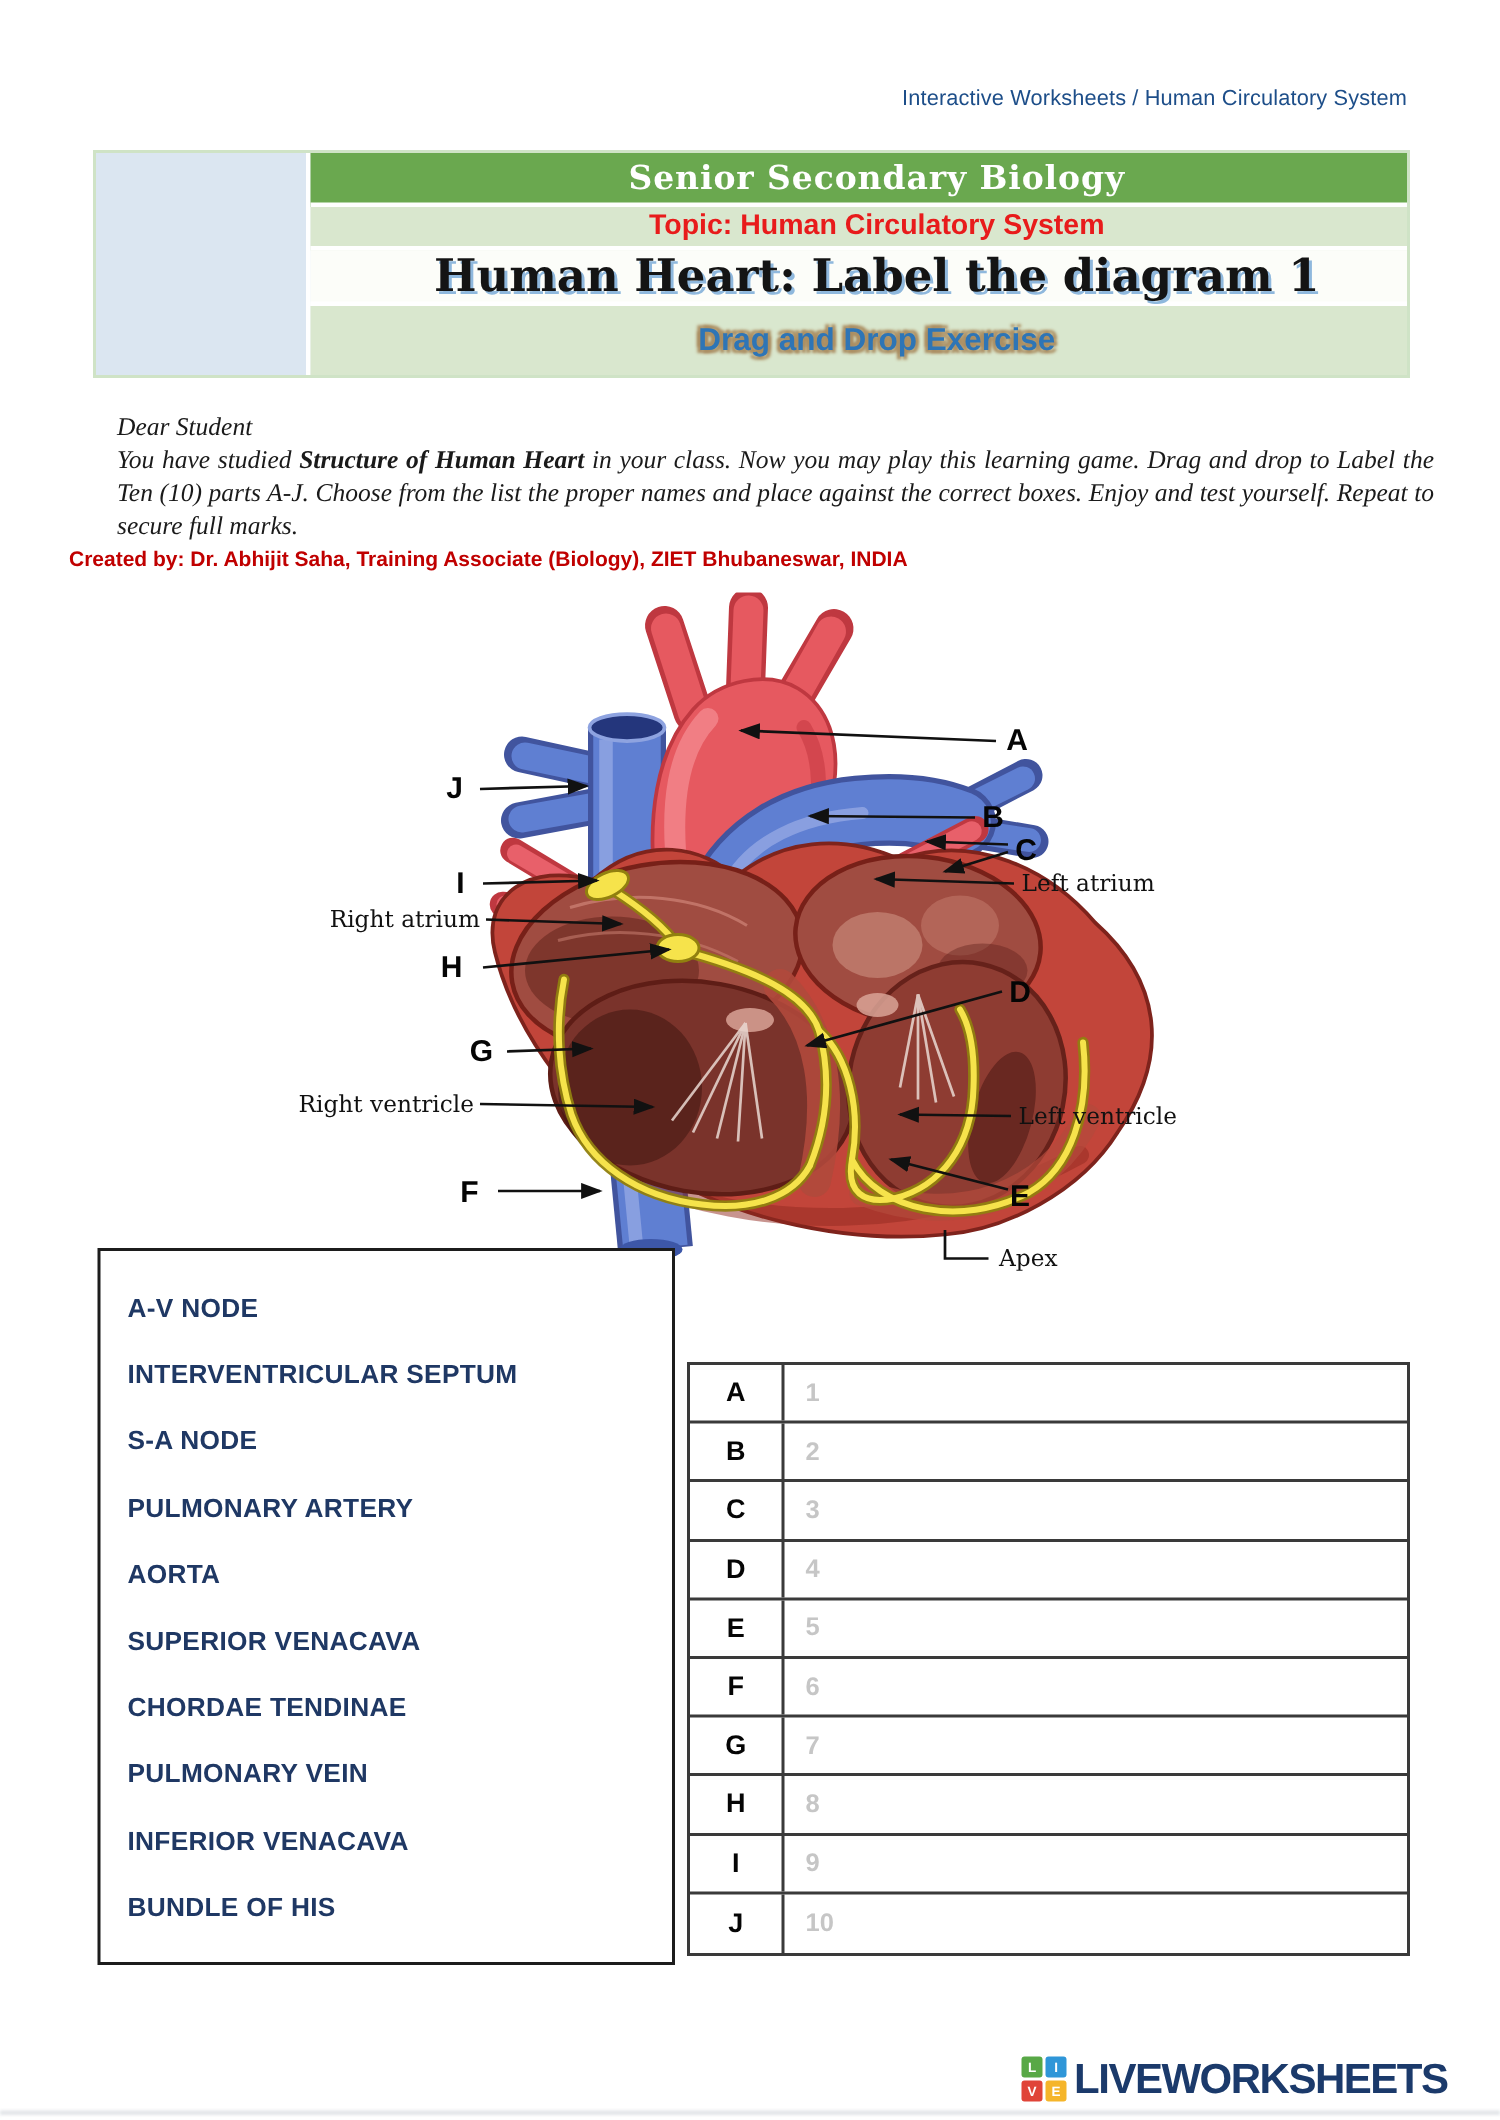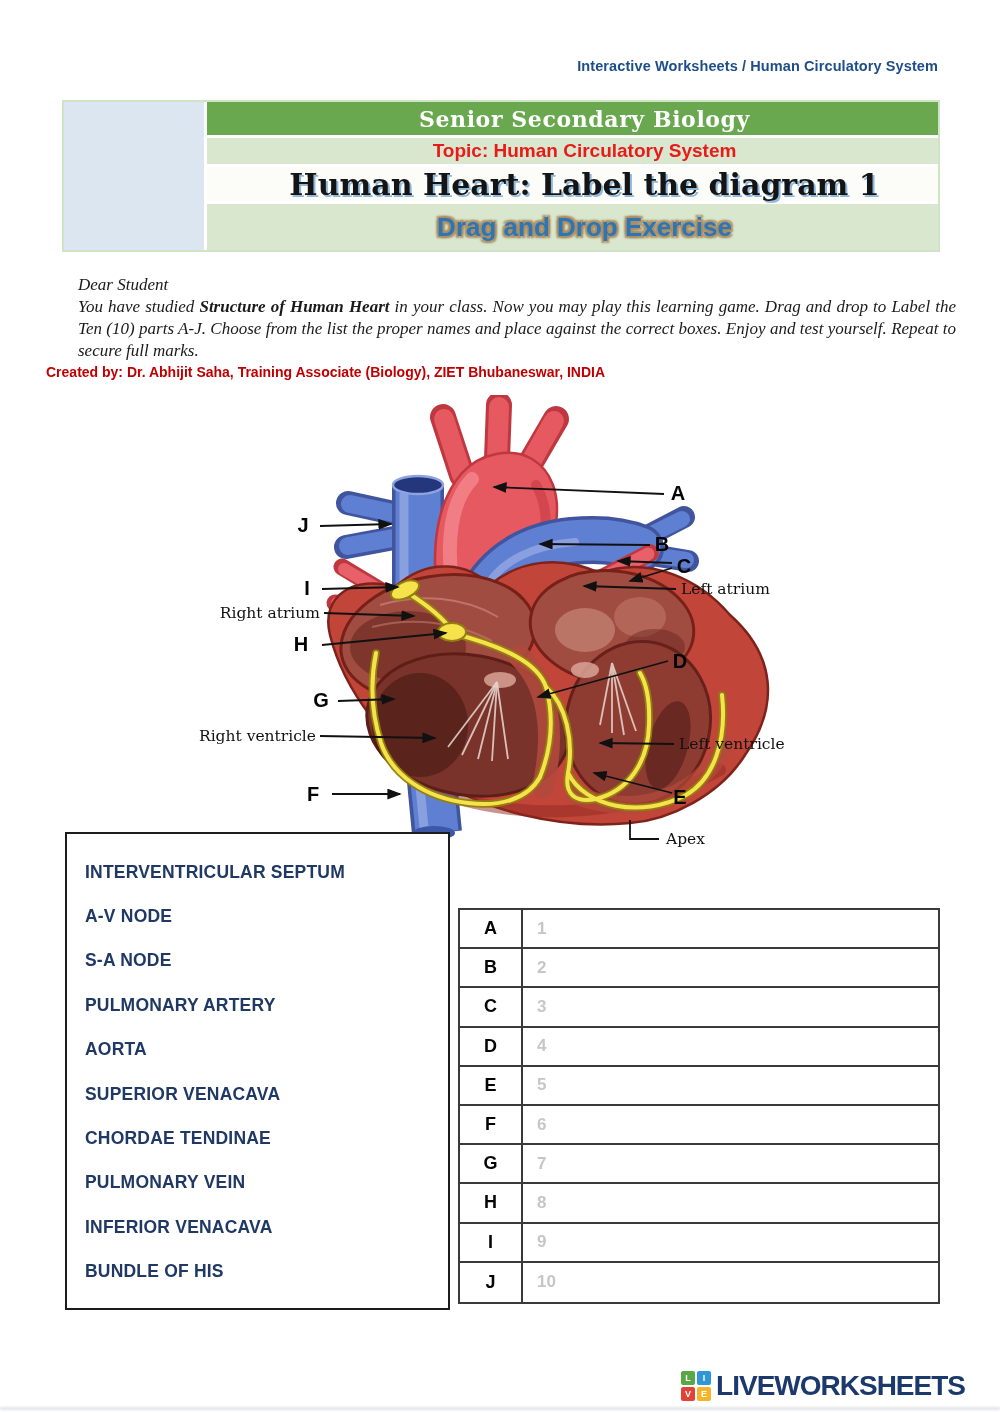--- a/index.html
+++ b/index.html
@@ -5,21 +5,21 @@
   * { margin:0; padding:0; box-sizing:border-box; }
   html,body { background:#fff; }
   #page {
     position:relative; width:1000px; height:1413px; background:#ffffff;
     font-family:"Liberation Sans", sans-serif; overflow:hidden;
   }
 
   
   .breadcrumb {
     position:absolute; top:58px; right:62px;
-    font-size:14.5px; font-weight:bold; color:#1d4e89; letter-spacing:.1px;
+    font-size:14.5px; font-weight:normal; color:#1d4e89; letter-spacing:.1px;
   }
 
   
   .header-table {
     position:absolute; left:62px; top:100px; width:878px; height:152px;
     border:2px solid #cfe3c6; background:#ffffff; display:flex;
   }
   .header-left { width:143px; background:#dbe6f1; border-right:3px solid #ffffff; }
   .header-right { flex:1; display:flex; flex-direction:column; }
   .hr-row { border-bottom:3px solid #ffffff; display:flex; align-items:center; justify-content:center;padding-left:24px; }
@@ -31,21 +31,21 @@
   }
   .row-topic { height:29px; background:#d9e7ce; }
   .row-topic span { color:#e81b1b; font-weight:bold; font-size:19px; }
   .row-title { height:37px; background:#fcfdf9; }
   .row-title span {
     color:#141414; font-family:"DejaVu Serif", serif; font-weight:bold; font-size:30px;
     text-shadow:2px 2px 0 #8fb8dd;
   }
   .row-sub { flex:1; background:#d9e7ce; }
   .row-sub span {
-    color:#2e75b6; font-weight:bold; font-size:26px;
+    color:#2e75b6; font-weight:bold; font-size:21px;
     text-shadow:2px 2px 2px #ab8e62, -2px -2px 2px #ab8e62, 2px -2px 2px #ab8e62, -2px 2px 2px #ab8e62;
   }
 
   
   .intro {
     position:absolute; left:62px; top:274px; width:878px;
     font-family:"Liberation Serif", serif; font-style:italic;
     font-size:17px; color:#1a1a1a; line-height:22px;margin-left:16px;
   }
   .intro .para { text-align:justify; }
@@ -298,22 +298,22 @@
       <text class="lbl-serif" x="320" y="223" text-anchor="end">Right atrium</text>
       <text class="lbl-serif" x="316" y="346" text-anchor="end">Right ventricle</text>
       <text class="lbl-serif" x="681" y="199">Left atrium</text>
       <text class="lbl-serif" x="679" y="354">Left ventricle</text>
       <text class="lbl-serif" x="666" y="449">Apex</text>
     </svg>
   </div>
 
   <div class="word-bank">
     <div>
+        <div class="word-item">A-V NODE</div>
         <div class="word-item">INTERVENTRICULAR SEPTUM</div>
-        <div class="word-item">A-V NODE</div>
         <div class="word-item">S-A NODE</div>
         <div class="word-item">PULMONARY ARTERY</div>
         <div class="word-item">AORTA</div>
         <div class="word-item">SUPERIOR VENACAVA</div>
         <div class="word-item">CHORDAE TENDINAE</div>
         <div class="word-item">PULMONARY VEIN</div>
         <div class="word-item">INFERIOR VENACAVA</div>
         <div class="word-item">BUNDLE OF HIS</div>
       </div>
   </div>

